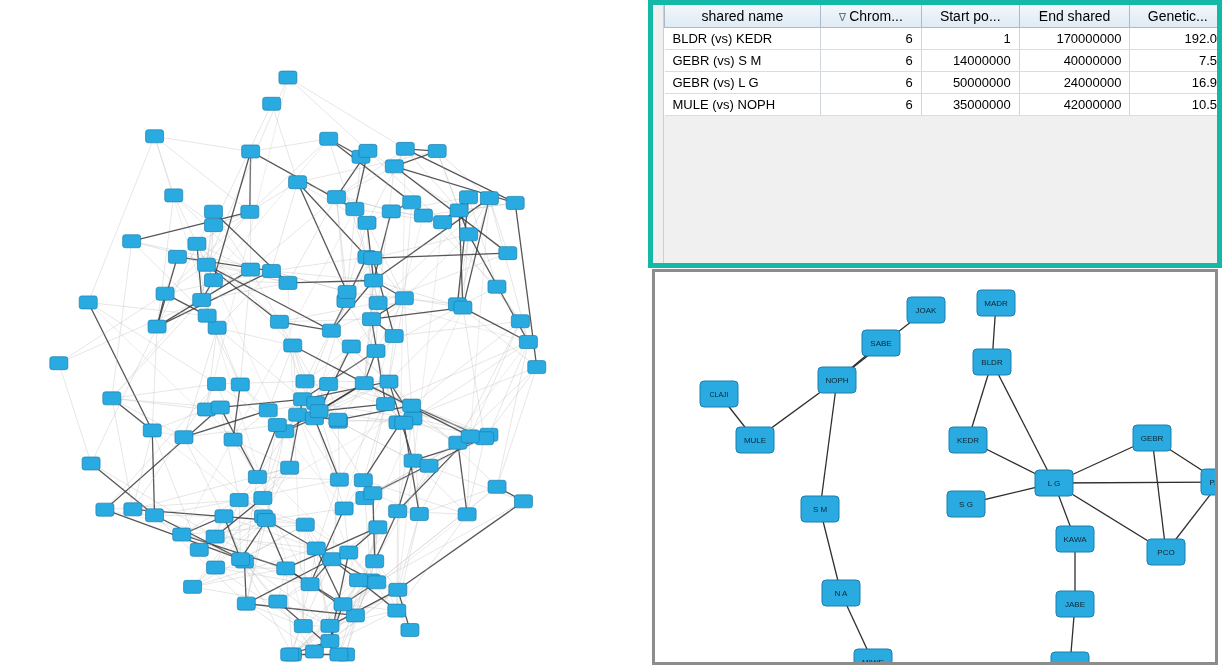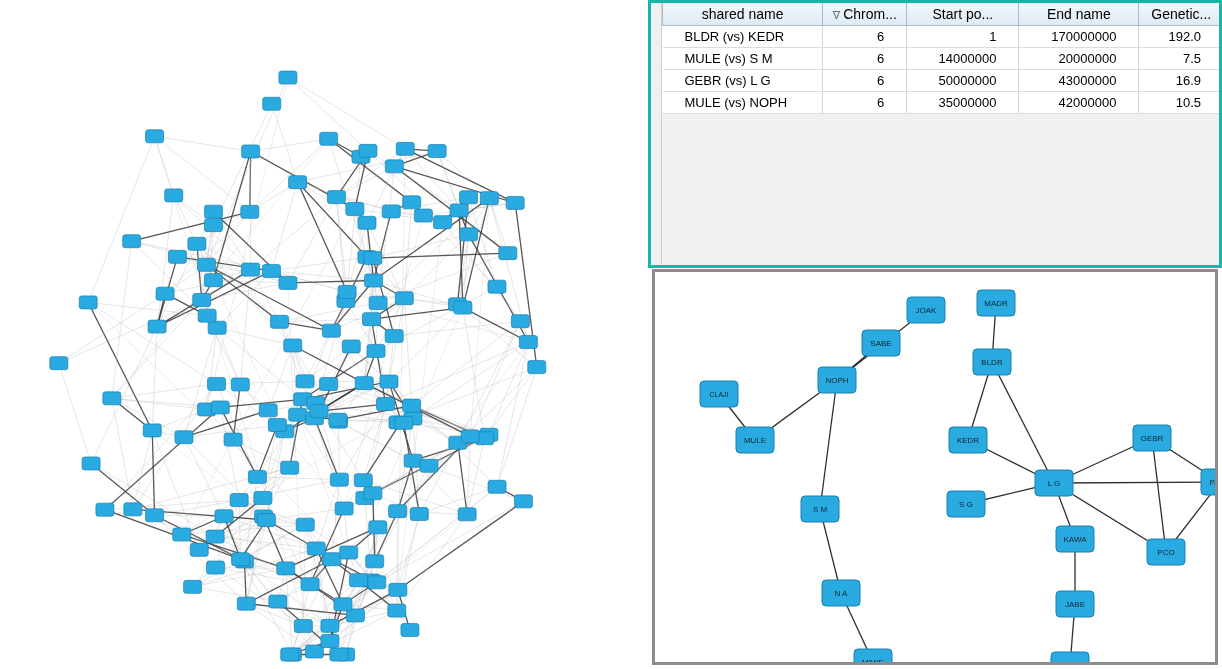--- a/index.html
+++ b/index.html
@@ -32,21 +32,21 @@
   }
 
   
   #table-panel {
     position: absolute;
     left: 648px;
     top: 0;
     width: 574px;
     height: 268px;
     background: #f0f0f0;
-    border: 3px solid #14b8a6;
+    border: 5px solid #14b8a6;
     box-sizing: border-box;
     overflow: hidden;
   }
   #table-scroll-left {
     position: absolute;
     left: 0;
     top: 0;
     width: 10px;
     height: 268px;
     background: #f0f0f0;
@@ -70,21 +70,21 @@
     font-size: 14px;
     color: #000000;
     padding: 0 6px;
     text-align: center;
     white-space: nowrap;
   }
   #data-table td {
     border-right: 1px solid #cfd6db;
     border-bottom: 1px solid #d9dde0;
     height: 21px;
-    padding: 0 22px;
+    padding: 0 8px;
     color: #000000;
     white-space: nowrap;
     background: #ffffff;
   }
   #data-table td.num {
     text-align: right;
   }
   #data-table td.name {
     text-align: left;
   }
@@ -821,44 +821,44 @@
 </div>
 
 <div id="table-panel">
   <div id="table-scroll-left"></div>
   <table id="data-table">
     <thead>
       <tr id="table-head-row">
           <th><span>shared name</span></th>
           <th><span class="filter-glyph">∇</span><span>Chrom...</span></th>
           <th><span>Start po...</span></th>
-          <th><span>End name</span></th>
+          <th><span>End shared</span></th>
           <th><span>Genetic...</span></th>
         </tr>
     </thead>
     <tbody id="table-body">
         <tr>
           <td class="name">BLDR (vs) KEDR</td>
           <td class="num">6</td>
           <td class="num">1</td>
           <td class="num">170000000</td>
           <td class="num">192.0</td>
         </tr>
         <tr>
-          <td class="name">MULE (vs) S M</td>
+          <td class="name">GEBR (vs) S M</td>
           <td class="num">6</td>
           <td class="num">14000000</td>
-          <td class="num">20000000</td>
+          <td class="num">40000000</td>
           <td class="num">7.5</td>
         </tr>
         <tr>
           <td class="name">GEBR (vs) L G</td>
           <td class="num">6</td>
           <td class="num">50000000</td>
-          <td class="num">43000000</td>
+          <td class="num">24000000</td>
           <td class="num">16.9</td>
         </tr>
         <tr>
           <td class="name">MULE (vs) NOPH</td>
           <td class="num">6</td>
           <td class="num">35000000</td>
           <td class="num">42000000</td>
           <td class="num">10.5</td>
         </tr>
       </tbody>

